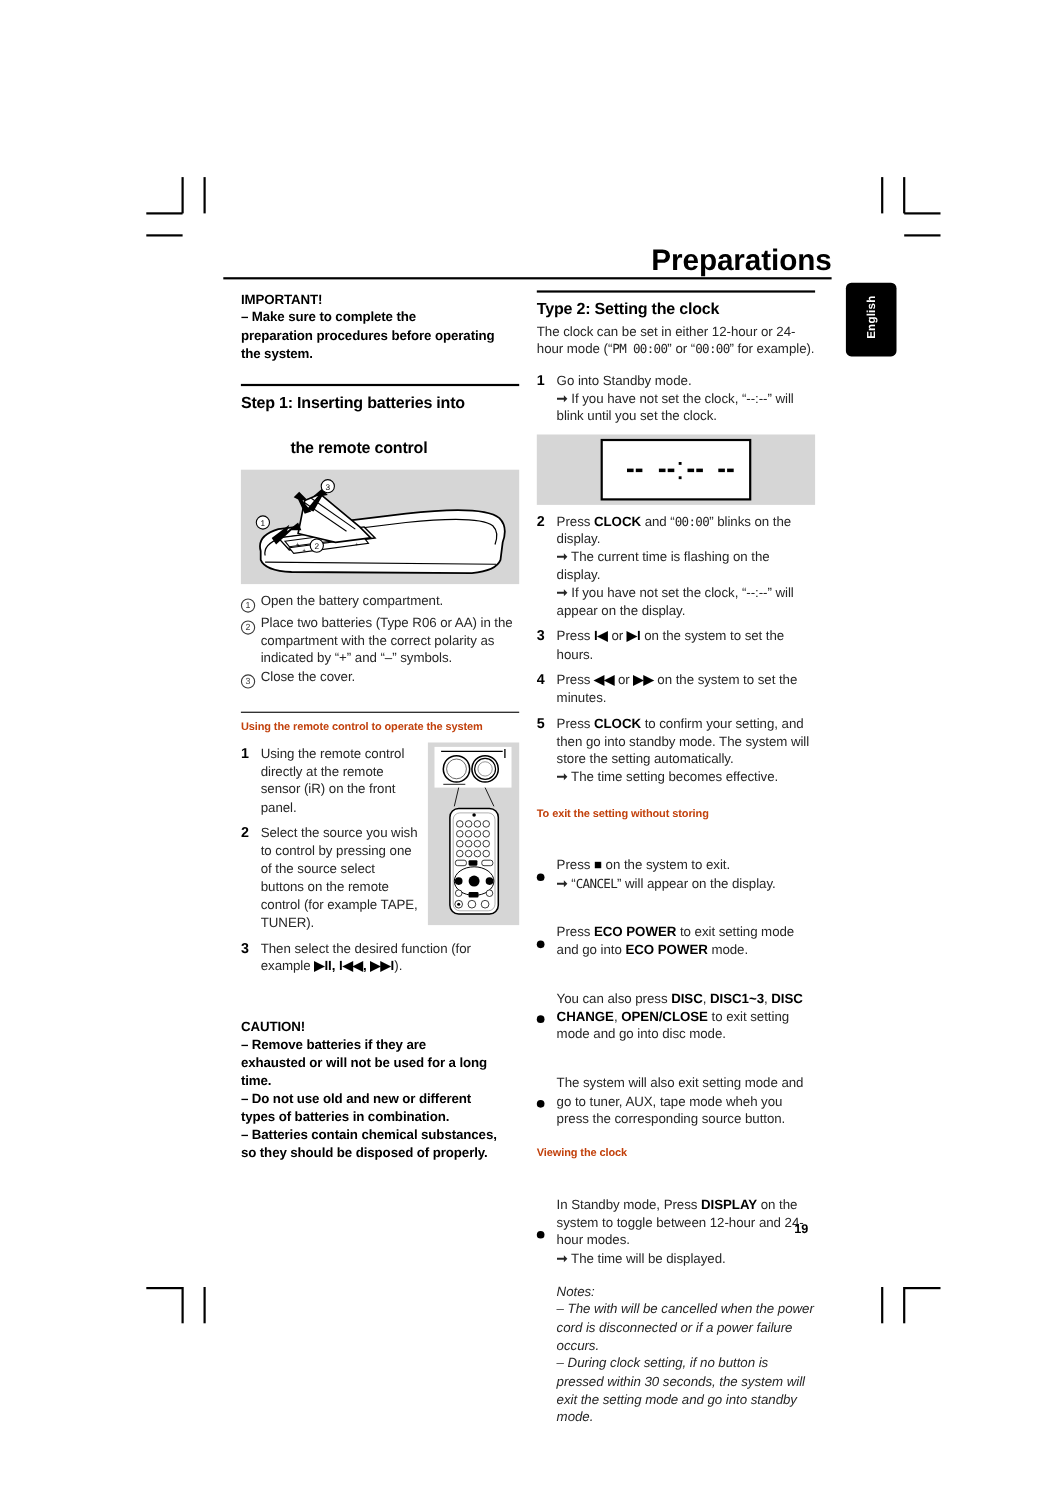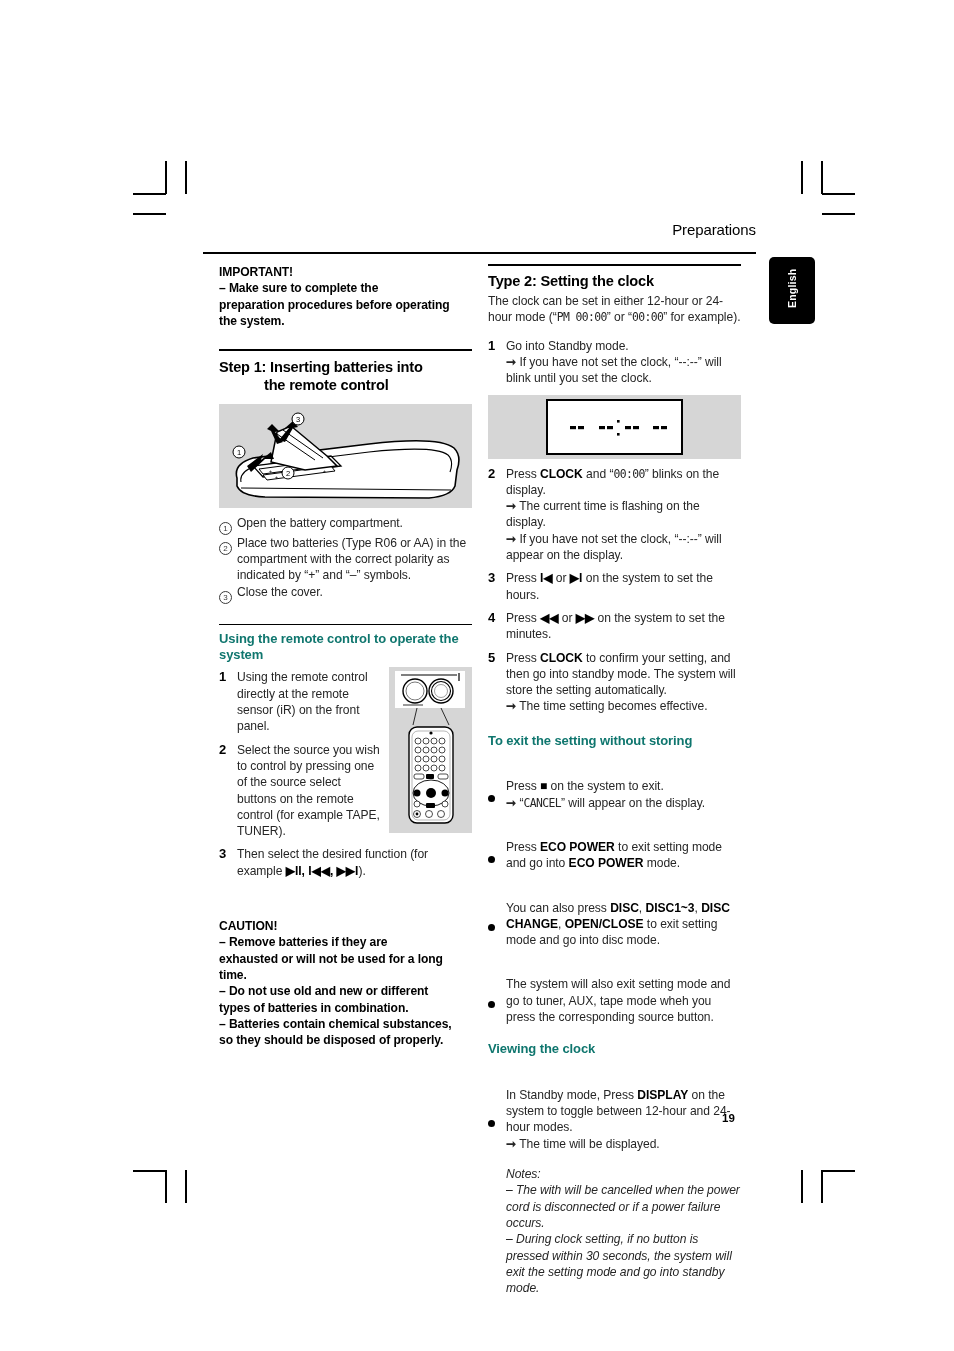--- a/index.html
+++ b/index.html
@@ -28,22 +28,22 @@
 
   
   .page-header {
     position: absolute;
     left: 203px;
     top: 222px;
     width: 553px;
     text-align: right;
   }
   .page-header .title {
-    font-size: 15px;
-    font-weight: normal;
+    font-size: 27px;
+    font-weight: bold;
     letter-spacing: -0.1px;
     line-height: 1.1;
     color: #000;
   }
   .header-rule {
     position: absolute;
     left: 203px;
     top: 252px;
     width: 553px;
     height: 1.6px;
@@ -100,34 +100,34 @@
     font-weight: bold;
     color: #000;
     letter-spacing: -0.1px;
   }
   .sec-rule {
     height: 1.5px;
     background: #000;
     width: 100%;
   }
   .sub-head {
-    font-size: 13px;
+    font-size: 10px;
     font-weight: bold;
     line-height: 15.6px;
-    color: #0f766e;
+    color: #c2410c;
     letter-spacing: -0.1px;
   }
   .step-head {
     font-size: 14.6px;
     font-weight: bold;
     line-height: 18.6px;
     color: #000;
     letter-spacing: -0.2px;
   }
-  .step-head .indent { display: block; padding-left: 45px; }
+  .step-head .indent { display: block; padding-left: 45px; margin-top: 23px; }
   .numrow {
     display: flex;
     align-items: flex-start;
     margin-bottom: 1px;
   }
   .numrow .num {
     flex: 0 0 18px;
     font-size: 13px;
     font-weight: bold;
     line-height: 16.3px;

